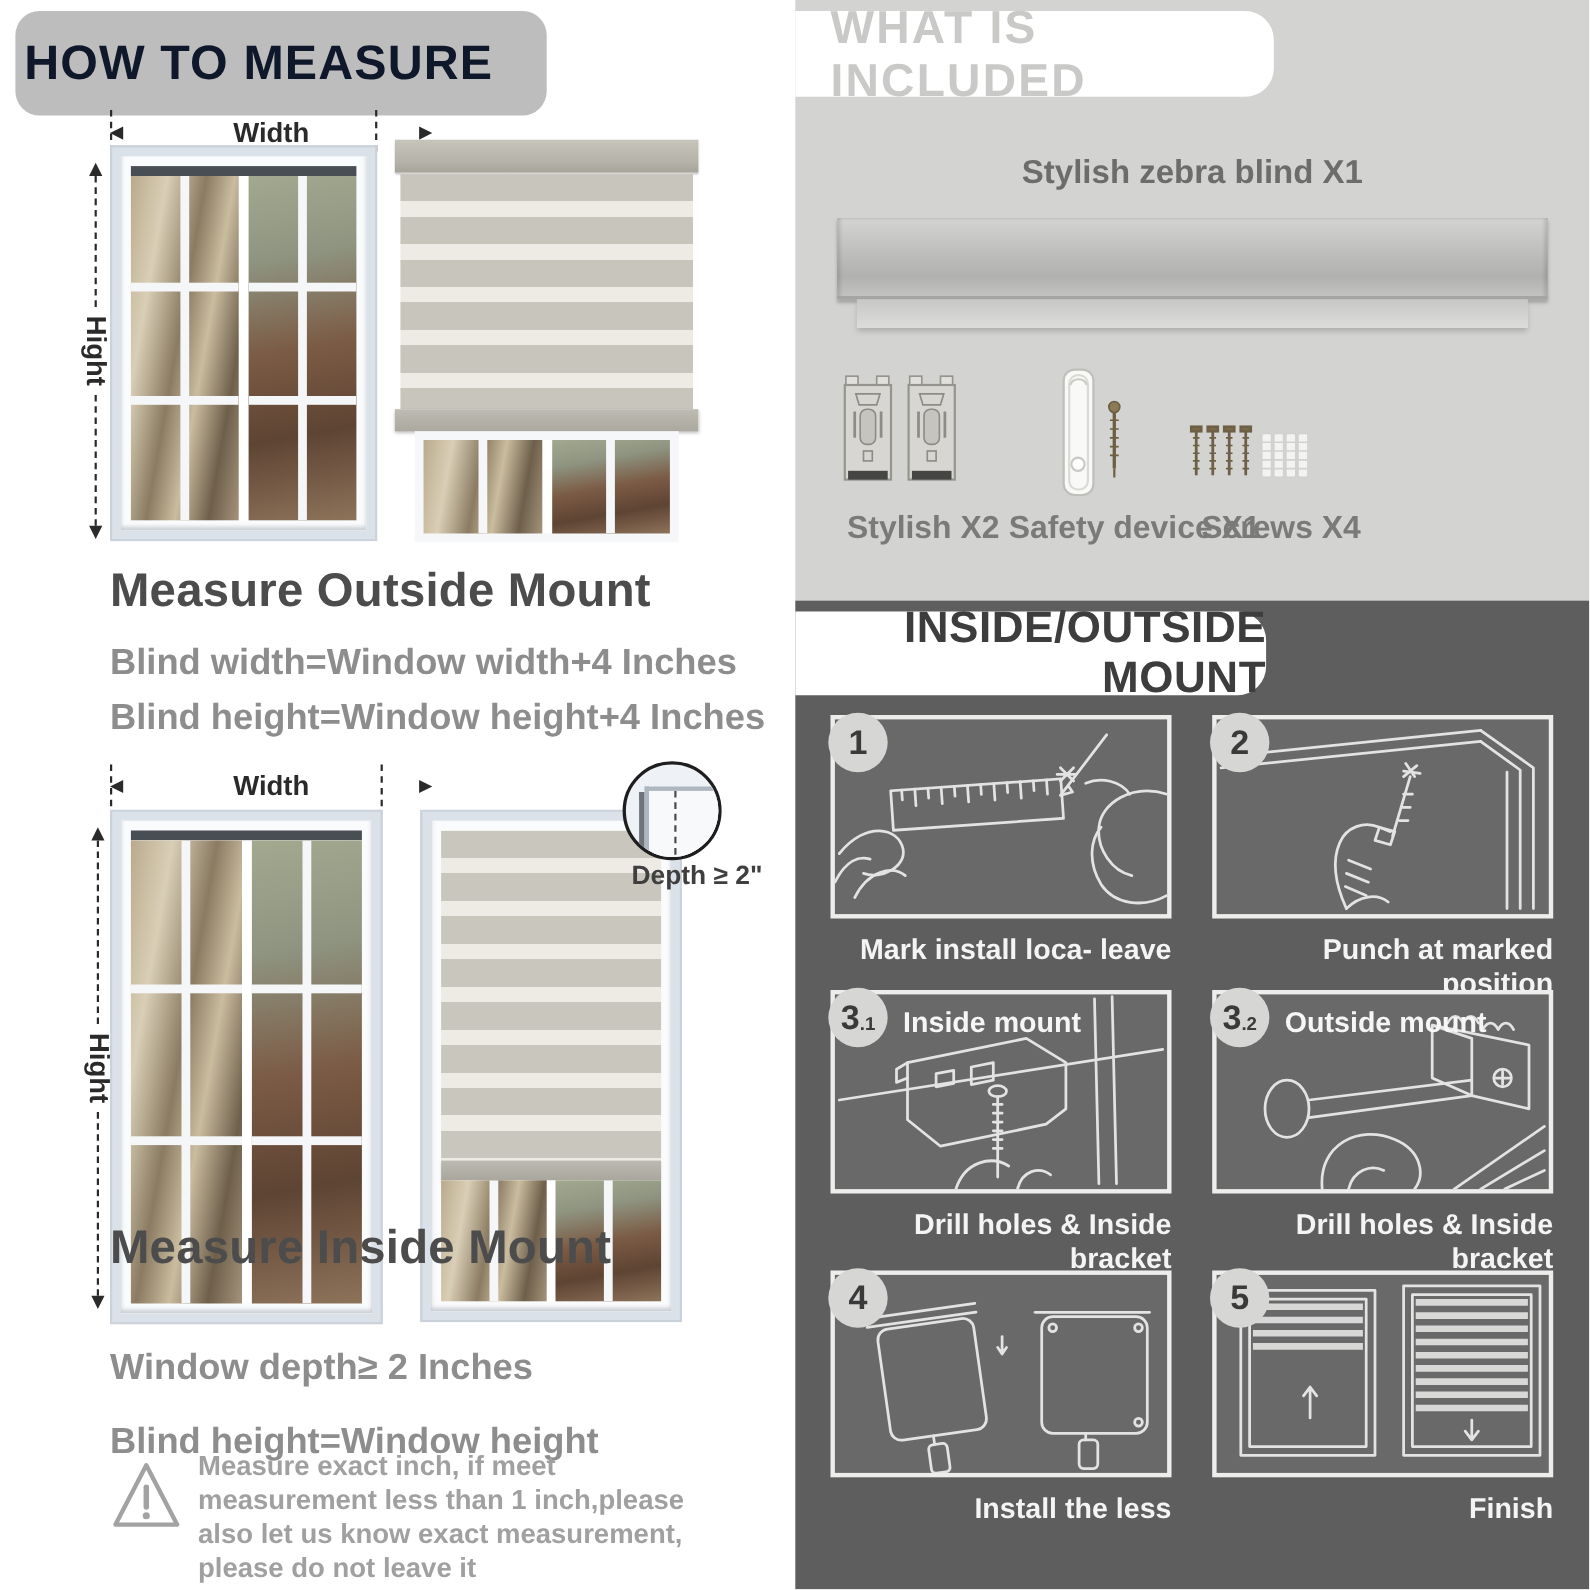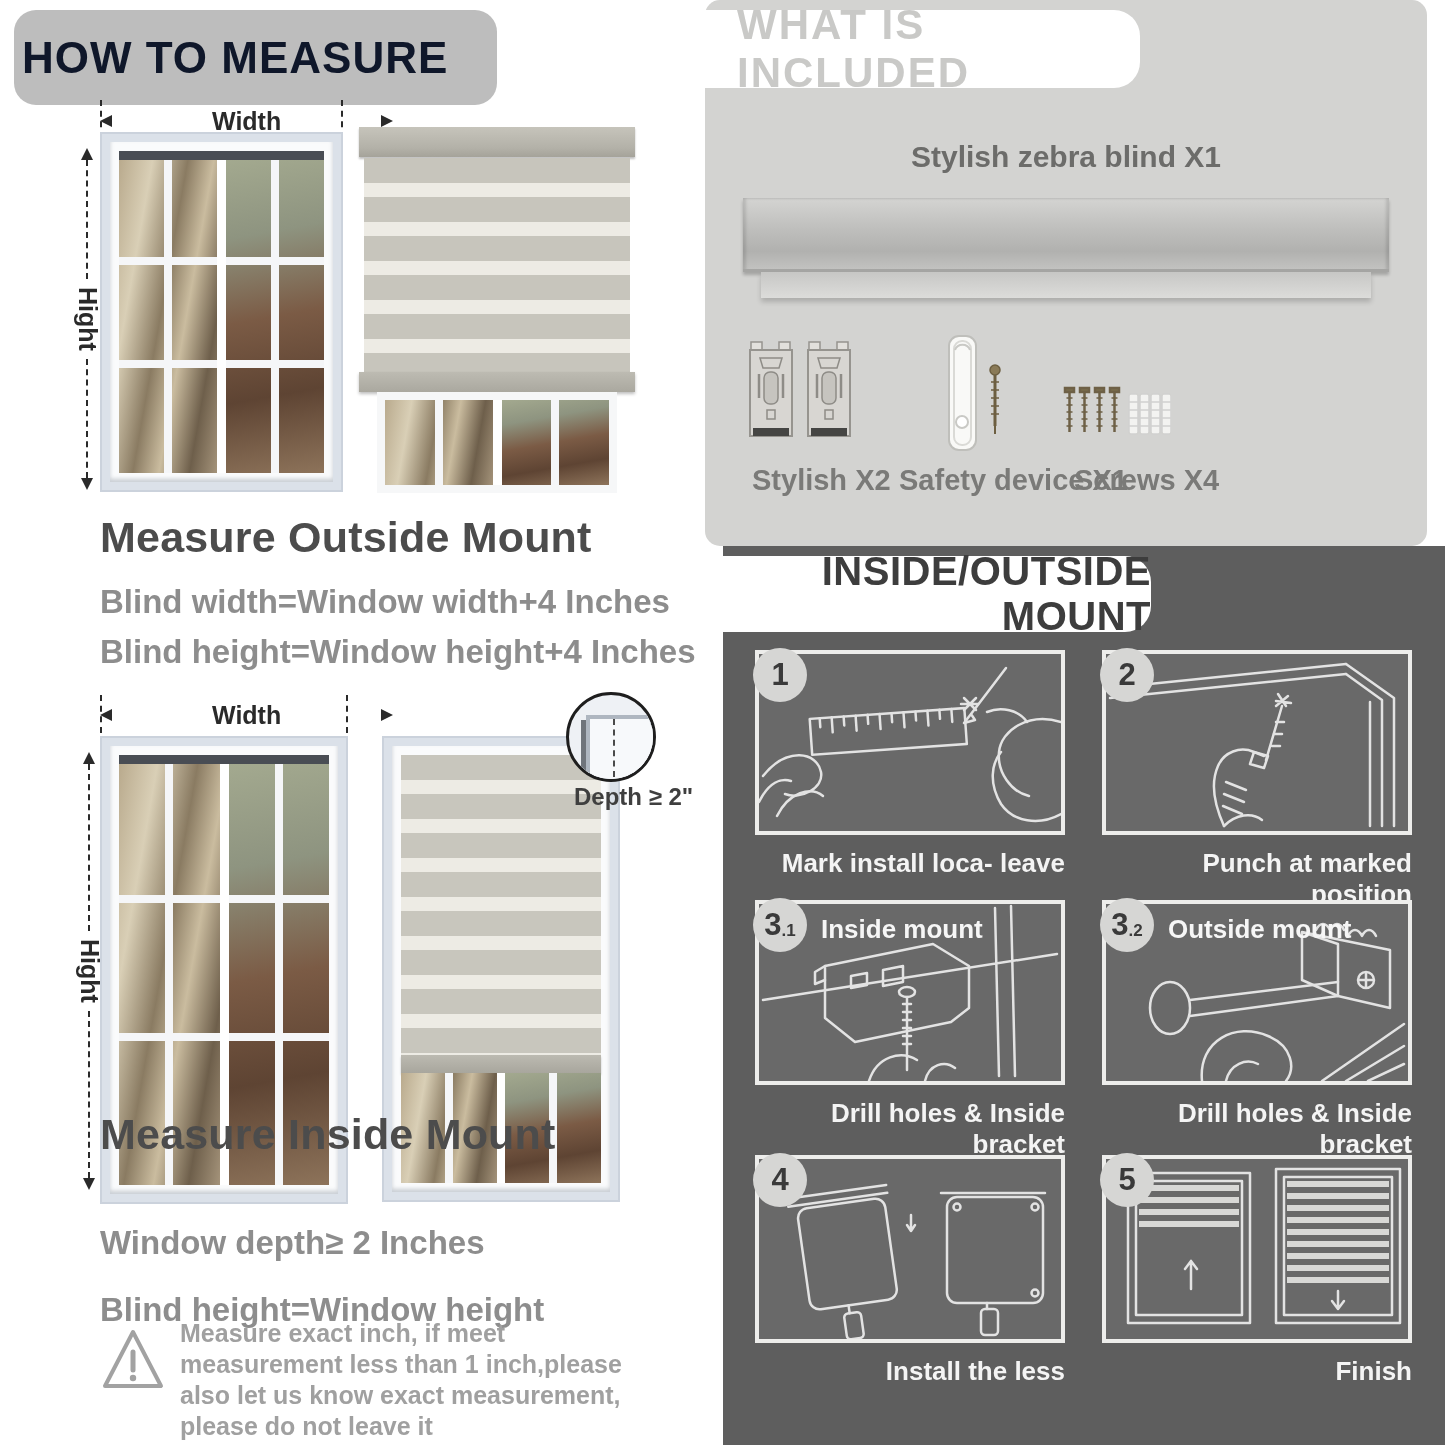--- a/index.html
+++ b/index.html
@@ -71,21 +71,21 @@
   .dc-frame { position:absolute; left:14%; top:30%; width:100%; height:100%;
     border-top:7px solid #6f747b; border-left:7px solid #6f747b; background:#e7ebf0; }
   .dc-inner { position:absolute; left:20%; top:24%; width:100%; height:100%;
     border-top:4px solid #aeb6c0; border-left:4px solid #aeb6c0; background:#f7f9fb; }
   .dc-dash { position:absolute; left:52%; top:28%; height:70%; border-left:2px dashed #4a4a4a; }
   .depth-lbl { left:574px; top:783px; font-size:24px; color:#3f3f3f; z-index:6; }
 
   .warning-text { left:180px; top:1318px; width:470px; font-size:25px; line-height:31px; color:#a0a0a0; }
 
   
-  .right-top { left:705px; top:0; width:722px; height:546px; background:#d3d3d1;border-radius:15px; }
+  .right-top { left:723px; top:0; width:722px; height:546px; background:#d3d3d1; }
   .wii-banner { position:absolute; left:0; top:10px; width:435px; height:78px; background:#ffffff;
     border-radius:0 26px 26px 0; color:#c9c9c7; font-size:42px; letter-spacing:2px;
     display:flex; align-items:center; padding-left:32px; }
   .blind-label { position:absolute; left:0; right:0; top:140px; text-align:center; font-size:30px; color:#6c6c6a; }
   .headrail-main { position:absolute; left:38px; top:198px; width:646px; height:74px;
     background:linear-gradient(180deg,#d4d4d2 0%,#bdbdbb 45%,#b1b1af 72%,#c5c5c3 100%);
     box-shadow:0 3px 3px rgba(0,0,0,.22), inset 0 -3px 0 #a5a5a3, inset 3px 0 3px rgba(0,0,0,.12), inset -3px 0 3px rgba(0,0,0,.12); }
   .headrail-tier2 { position:absolute; left:56px; top:272px; width:610px; height:26px;
     background:linear-gradient(180deg,#c7c7c5,#dcdcda); box-shadow:0 4px 5px rgba(0,0,0,.18); }
   .item-label { position:absolute; top:464px; font-size:29px; color:#7a7a78; }

